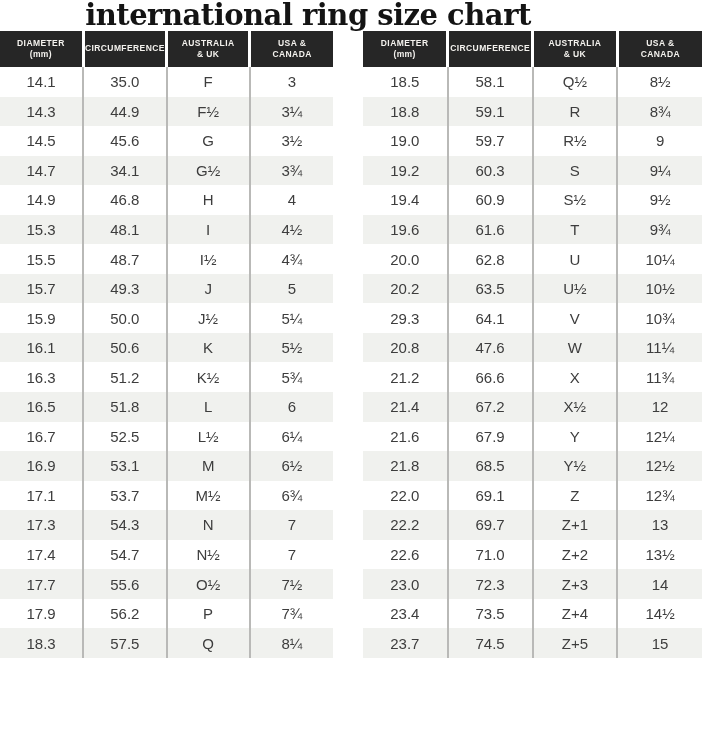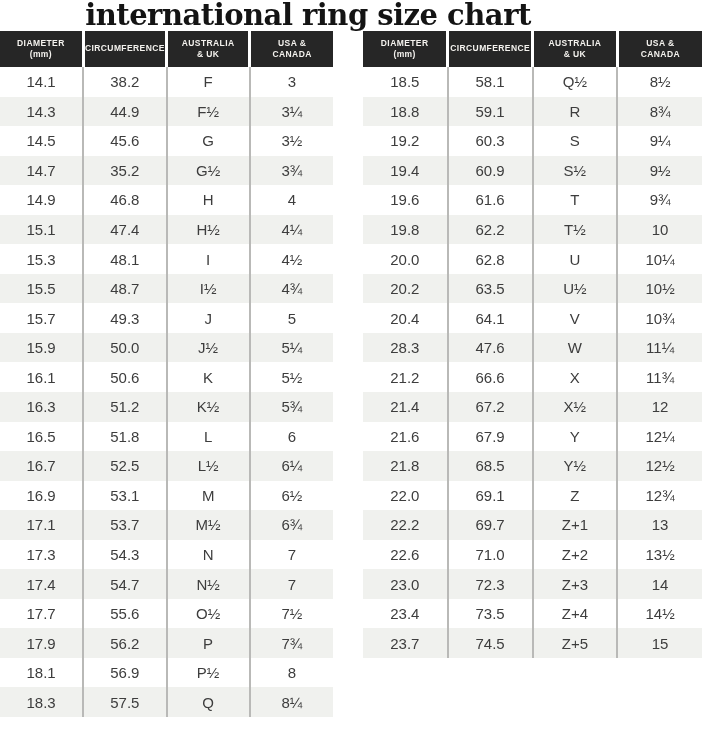--- a/index.html
+++ b/index.html
@@ -98,55 +98,49 @@
           </th>
           <th>
             <span class="th-line">USA &amp;</span>
             <span class="th-line">CANADA</span>
           </th>
         </tr>
       </thead>
       <tbody>
           <tr>
             <td>14.1</td>
-            <td>38.2</td>
+            <td>35.0</td>
             <td>F</td>
             <td>3</td>
           </tr>
           <tr>
             <td>14.3</td>
             <td>44.9</td>
             <td>F½</td>
             <td>3¼</td>
           </tr>
           <tr>
             <td>14.5</td>
             <td>45.6</td>
             <td>G</td>
             <td>3½</td>
           </tr>
           <tr>
             <td>14.7</td>
-            <td>35.2</td>
+            <td>34.1</td>
             <td>G½</td>
             <td>3¾</td>
           </tr>
           <tr>
             <td>14.9</td>
             <td>46.8</td>
             <td>H</td>
             <td>4</td>
           </tr>
           <tr>
-            <td>15.1</td>
-            <td>47.4</td>
-            <td>H½</td>
-            <td>4¼</td>
-          </tr>
-          <tr>
             <td>15.3</td>
             <td>48.1</td>
             <td>I</td>
             <td>4½</td>
           </tr>
           <tr>
             <td>15.5</td>
             <td>48.7</td>
             <td>I½</td>
             <td>4¾</td>
@@ -217,26 +211,20 @@
             <td>O½</td>
             <td>7½</td>
           </tr>
           <tr>
             <td>17.9</td>
             <td>56.2</td>
             <td>P</td>
             <td>7¾</td>
           </tr>
           <tr>
-            <td>18.1</td>
-            <td>56.9</td>
-            <td>P½</td>
-            <td>8</td>
-          </tr>
-          <tr>
             <td>18.3</td>
             <td>57.5</td>
             <td>Q</td>
             <td>8¼</td>
           </tr>
         </tbody>
     </table>
 
     <div class="dotted-divider"></div>
 
@@ -268,63 +256,63 @@
             <td>Q½</td>
             <td>8½</td>
           </tr>
           <tr>
             <td>18.8</td>
             <td>59.1</td>
             <td>R</td>
             <td>8¾</td>
           </tr>
           <tr>
+            <td>19.0</td>
+            <td>59.7</td>
+            <td>R½</td>
+            <td>9</td>
+          </tr>
+          <tr>
             <td>19.2</td>
             <td>60.3</td>
             <td>S</td>
             <td>9¼</td>
           </tr>
           <tr>
             <td>19.4</td>
             <td>60.9</td>
             <td>S½</td>
             <td>9½</td>
           </tr>
           <tr>
             <td>19.6</td>
             <td>61.6</td>
             <td>T</td>
             <td>9¾</td>
           </tr>
           <tr>
-            <td>19.8</td>
-            <td>62.2</td>
-            <td>T½</td>
-            <td>10</td>
-          </tr>
-          <tr>
             <td>20.0</td>
             <td>62.8</td>
             <td>U</td>
             <td>10¼</td>
           </tr>
           <tr>
             <td>20.2</td>
             <td>63.5</td>
             <td>U½</td>
             <td>10½</td>
           </tr>
           <tr>
-            <td>20.4</td>
+            <td>29.3</td>
             <td>64.1</td>
             <td>V</td>
             <td>10¾</td>
           </tr>
           <tr>
-            <td>28.3</td>
+            <td>20.8</td>
             <td>47.6</td>
             <td>W</td>
             <td>11¼</td>
           </tr>
           <tr>
             <td>21.2</td>
             <td>66.6</td>
             <td>X</td>
             <td>11¾</td>
           </tr>

